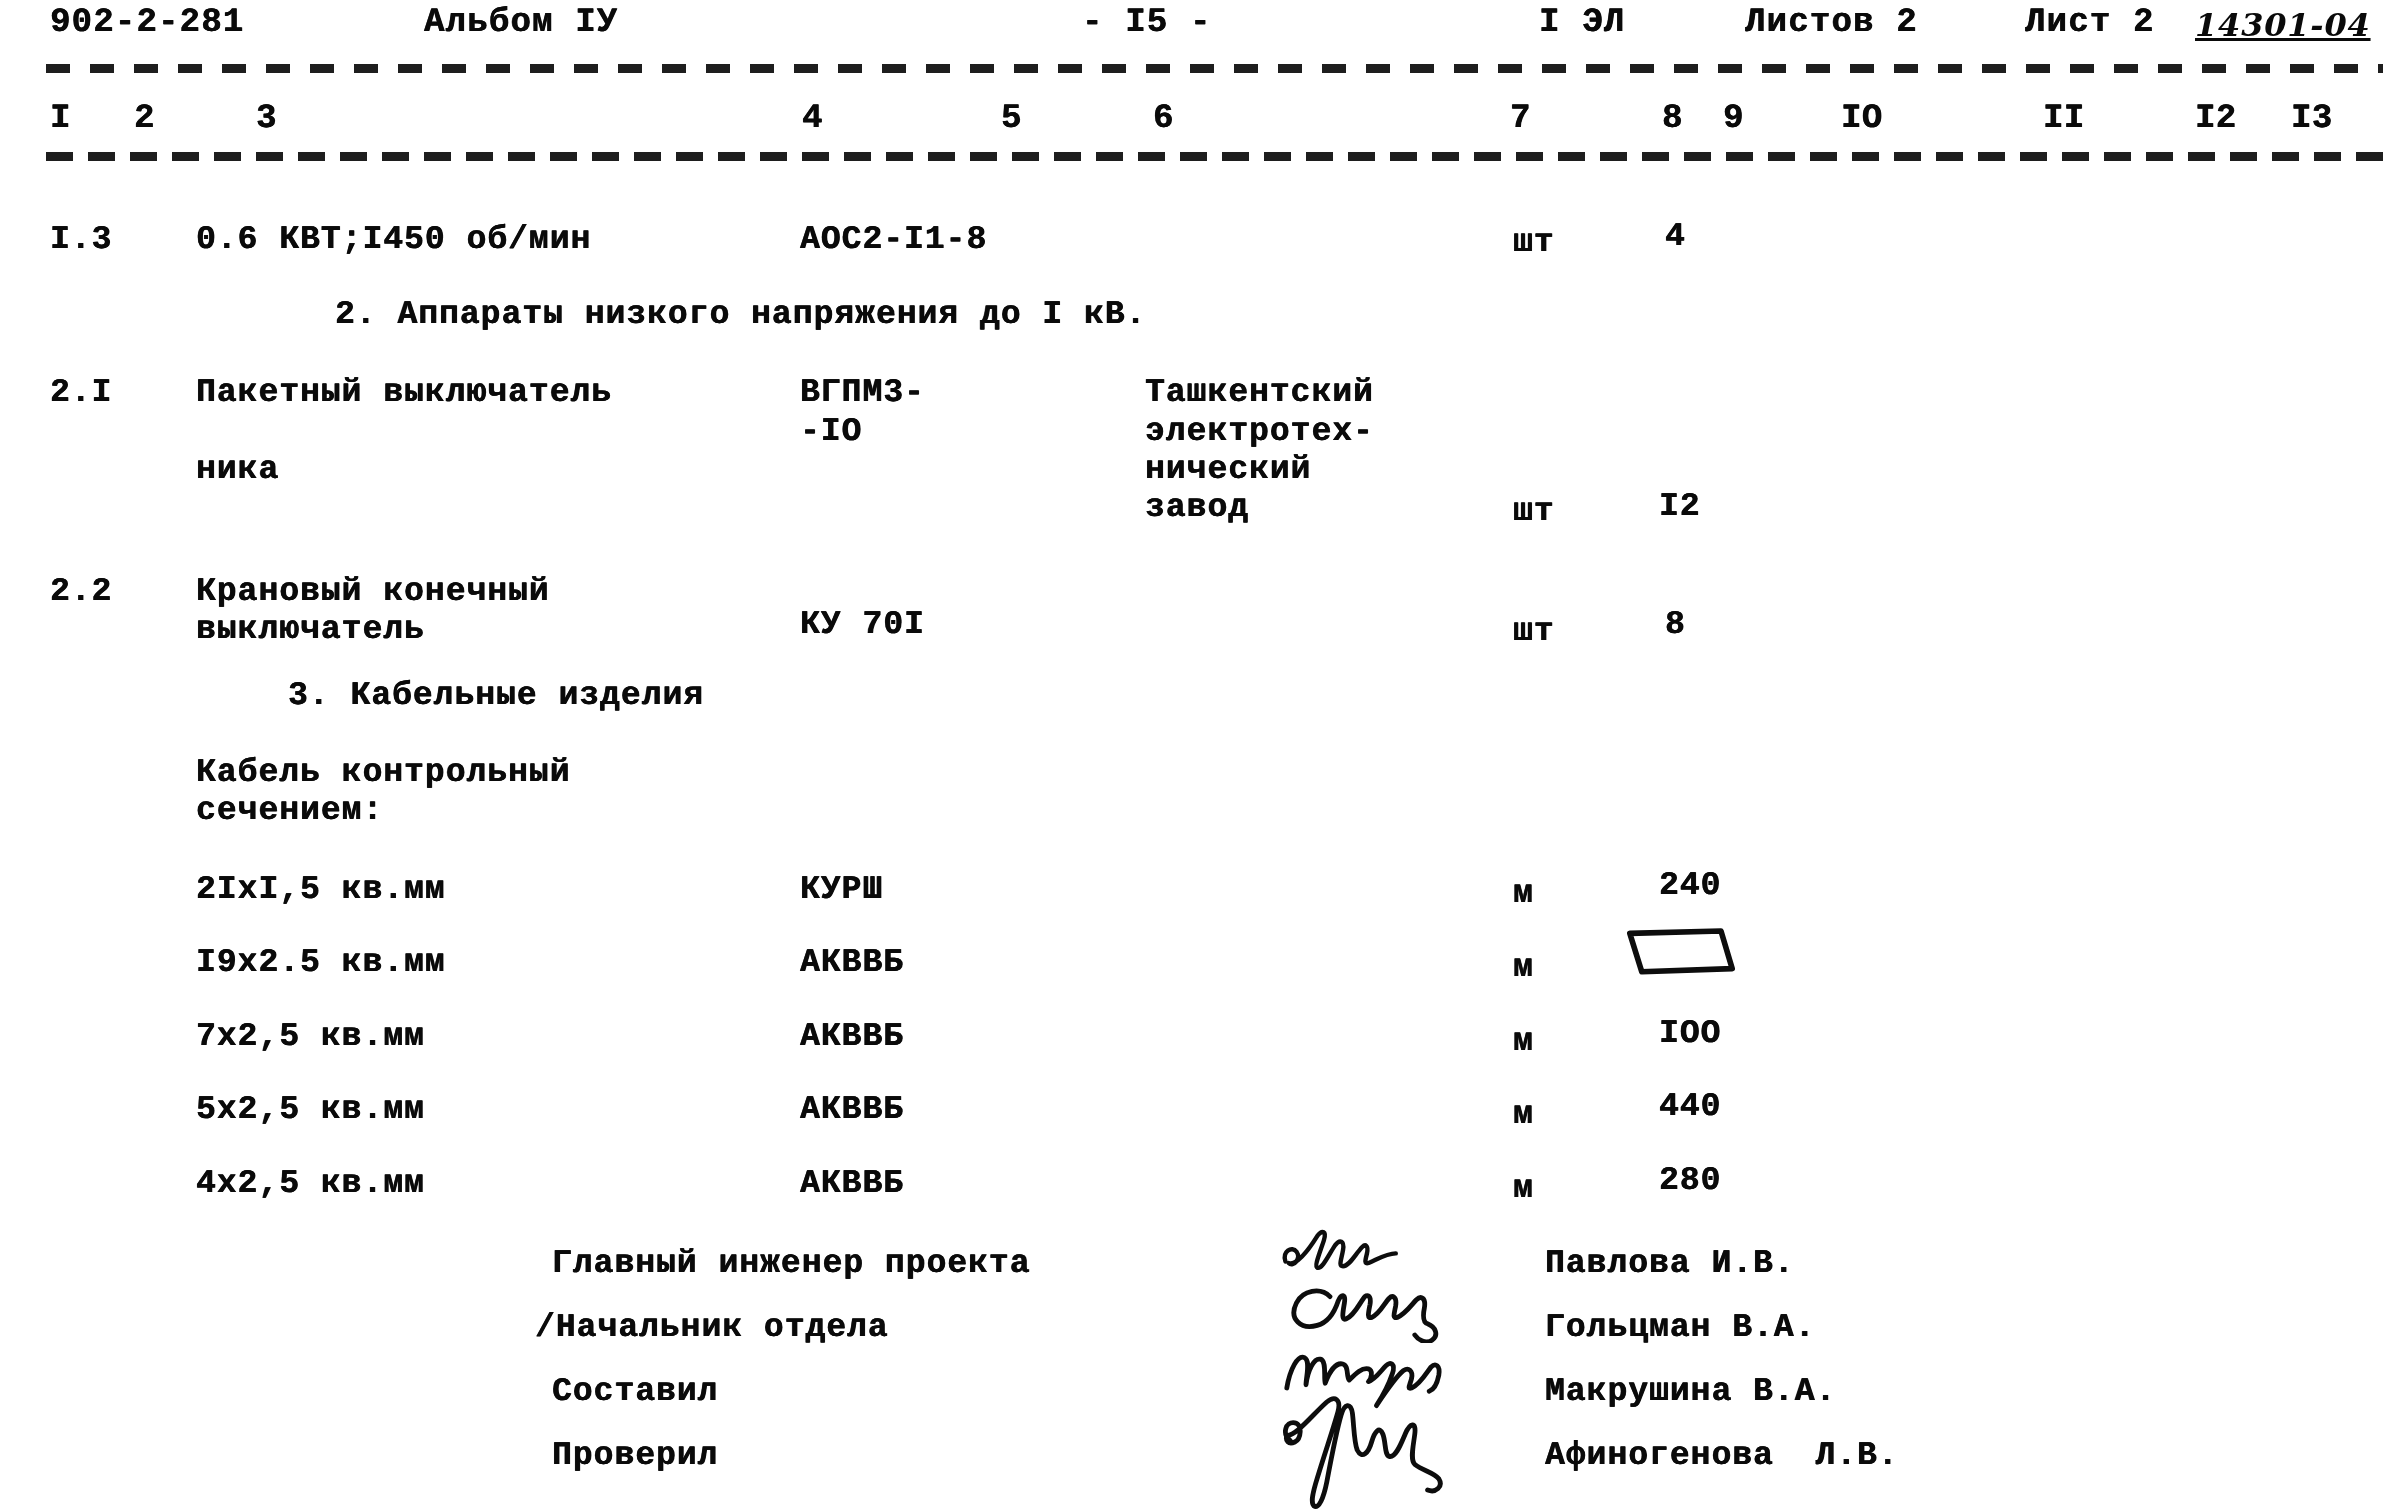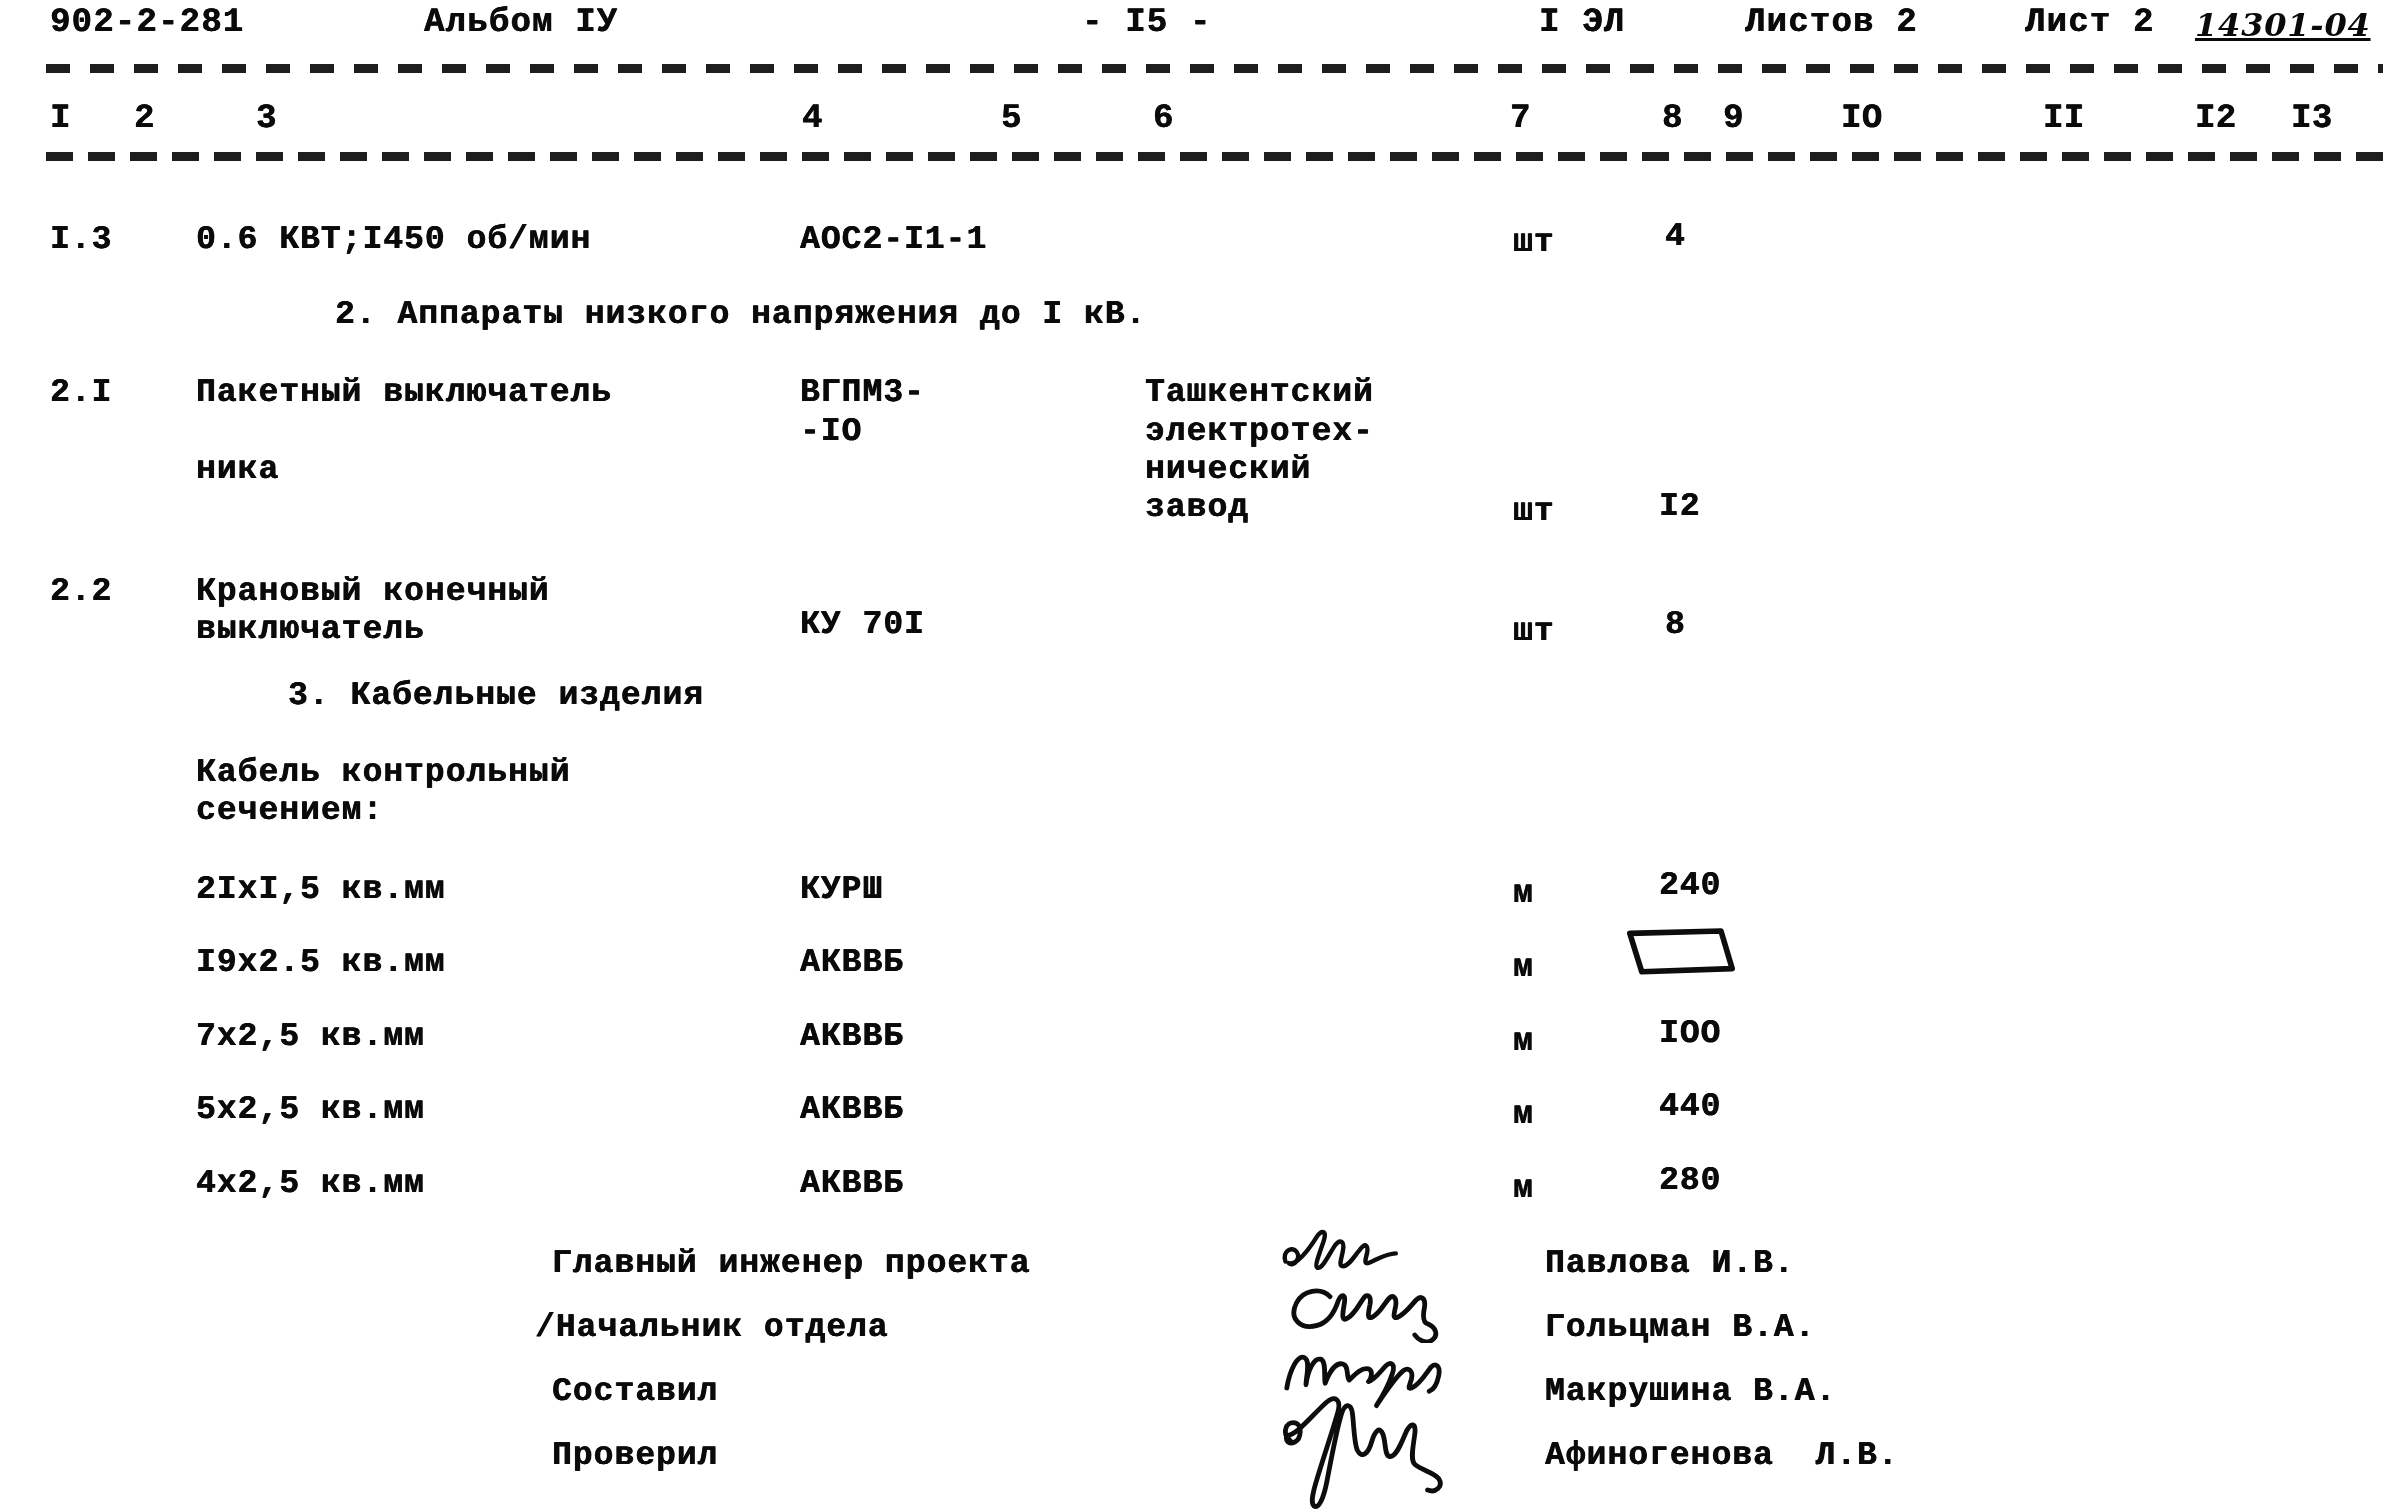--- a/index.html
+++ b/index.html
@@ -121,21 +121,21 @@
   <div class="tw sz-col ink" style="left:1723px;top:102px;">9</div>
   <div class="tw sz-col ink" style="left:1841px;top:102px;">IO</div>
   <div class="tw sz-col ink" style="left:2043px;top:102px;">II</div>
   <div class="tw sz-col ink" style="left:2195px;top:102px;">I2</div>
   <div class="tw sz-col ink" style="left:2291px;top:102px;">I3</div>
 
   <div class="dashrule r2" style="left:46px; top:152px; width:2337px;"></div>
 
   <div class="tw sz-body ink" style="left:50px;  top:223px;">I.3</div>
   <div class="tw sz-body ink" style="left:196px; top:223px;">0.6 КВТ;I450 об/мин</div>
-  <div class="tw sz-body ink" style="left:800px;top:223px;">АОС2-I1-1</div>
+  <div class="tw sz-body ink" style="left:800px;top:223px;">АОС2-I1-8</div>
   <div class="tw sz-body ink" style="left:1513px;top:226px;">шт</div>
   <div class="tw sz-body ink" style="left:1665px;top:220px;">4</div>
 
   <div class="tw sz-body ink" style="left:335px; top:298px;">2. Аппараты низкого напряжения до I кВ.</div>
 
   <div class="tw sz-body ink" style="left:50px;  top:376px;">2.I</div>
 
   <div class="tw sz-body ink" style="left:196px; top:376px;">Пакетный выключатель</div>
   <div class="tw sz-body ink" style="left:196px; top:453px;">ника</div>
 

